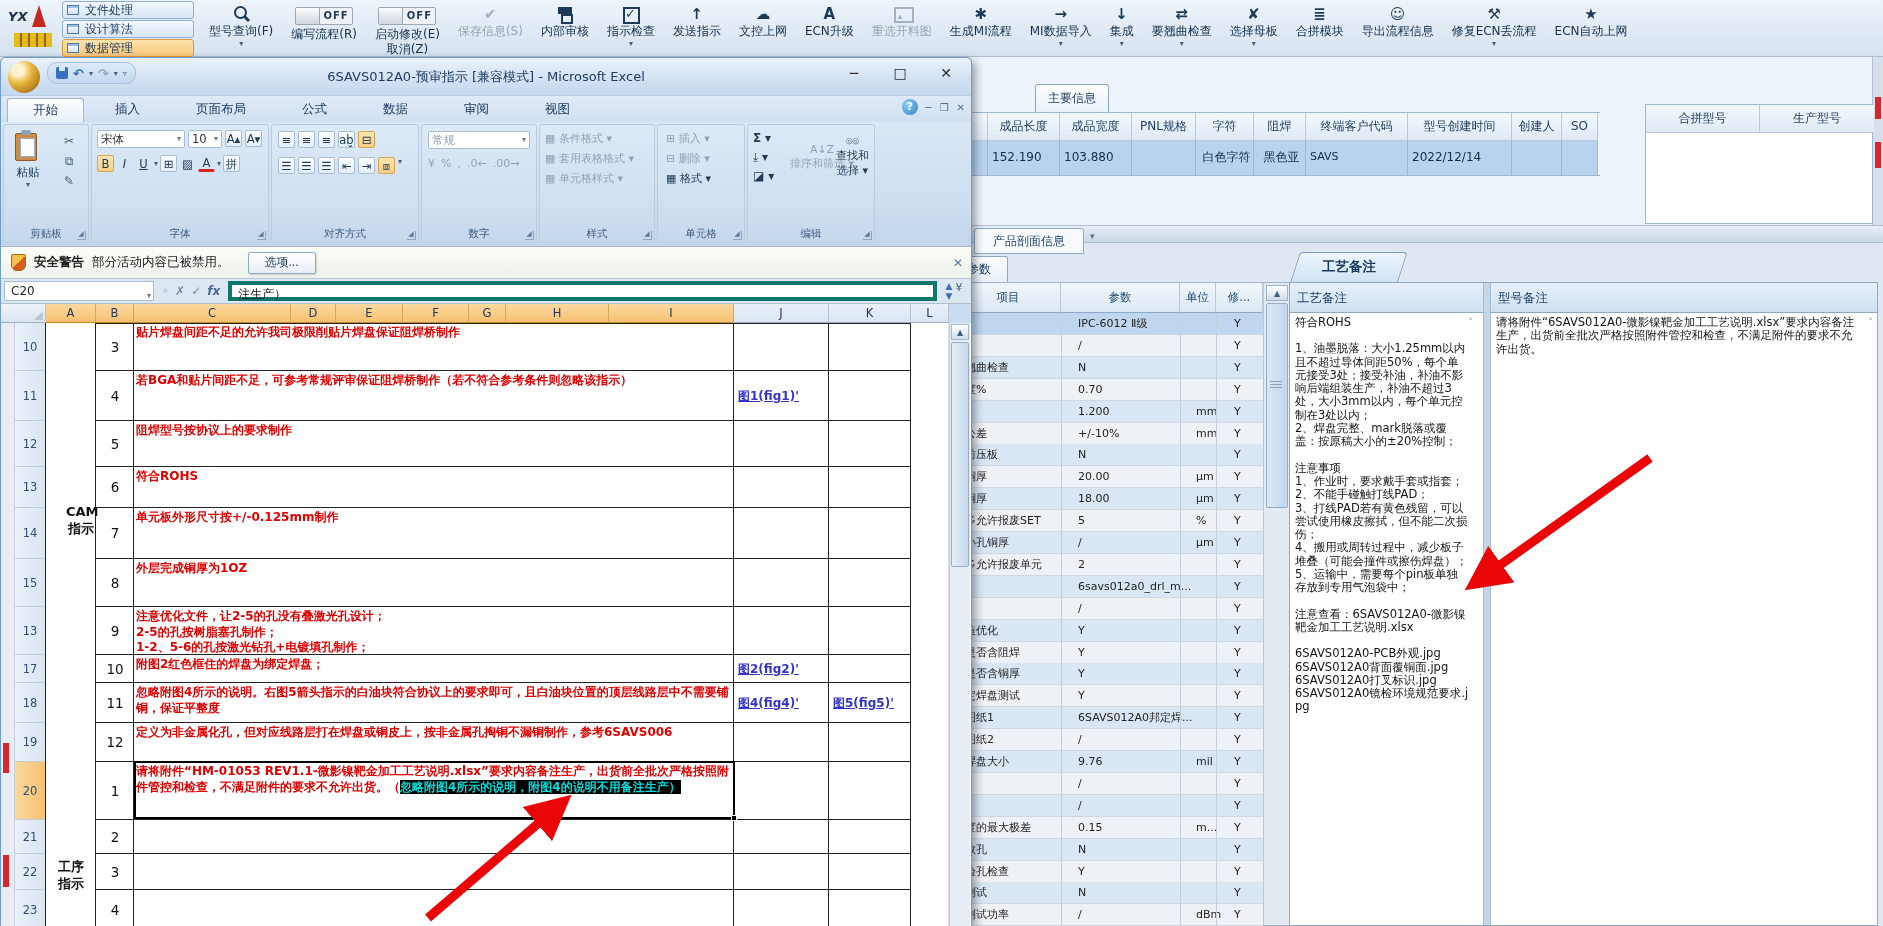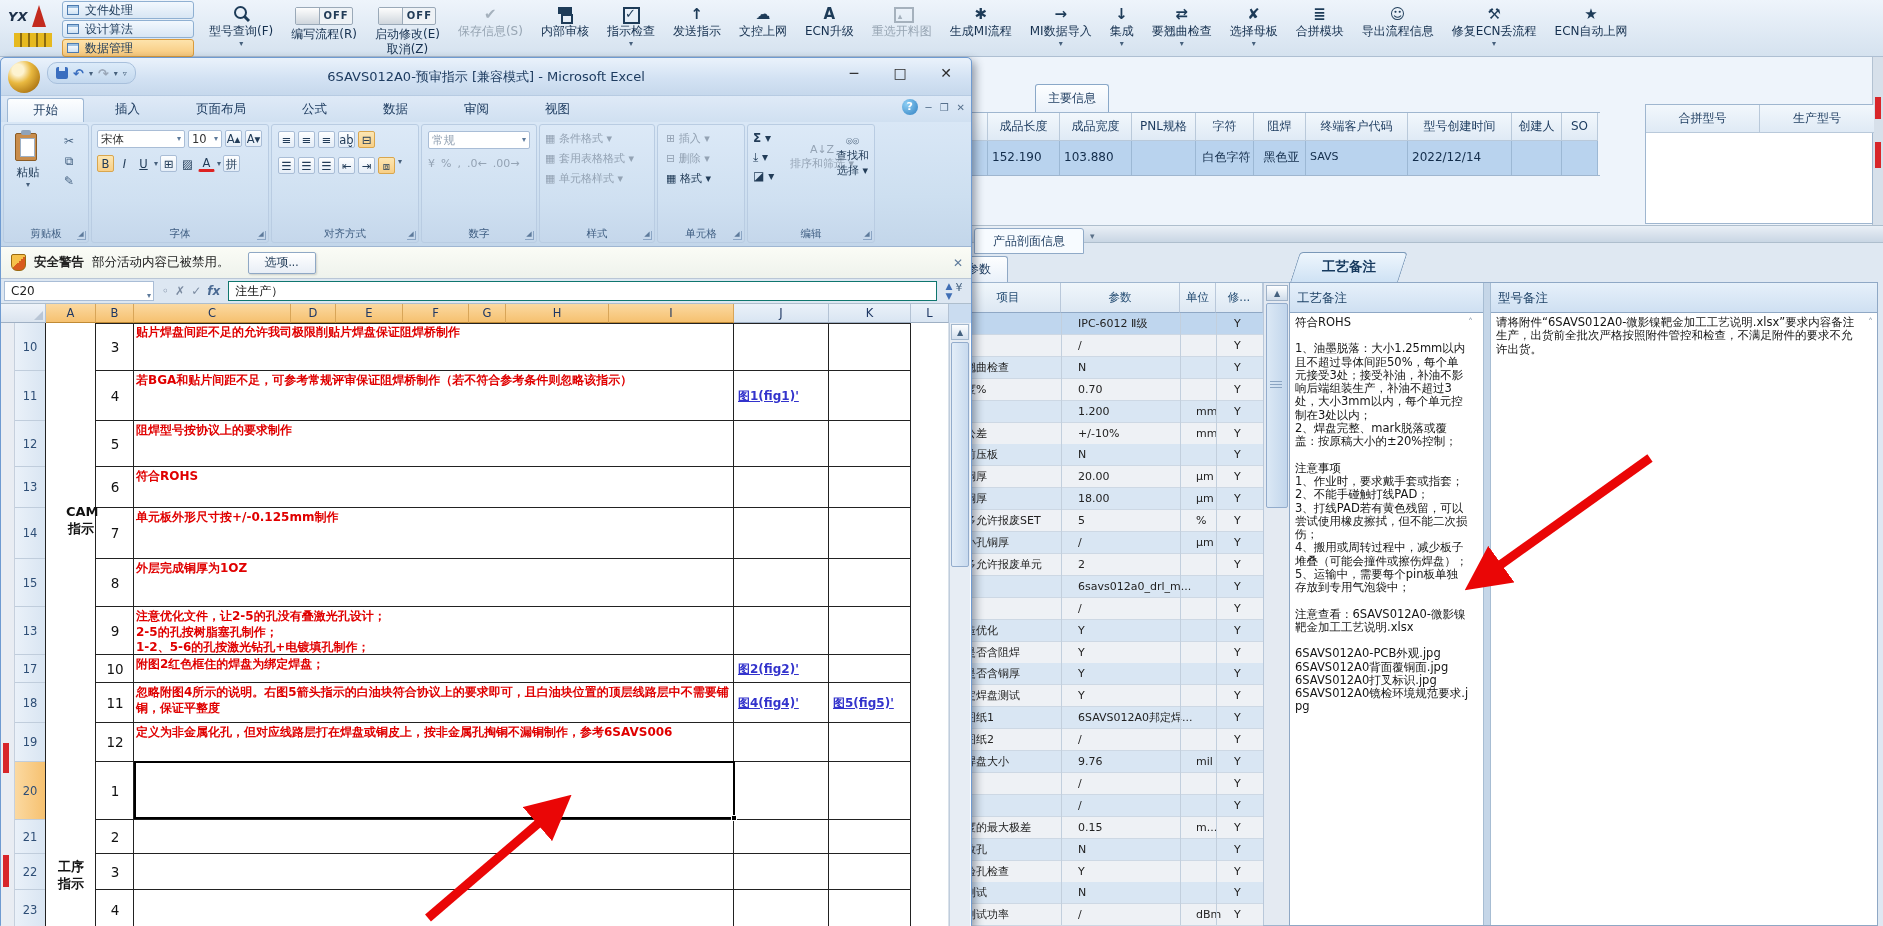--- a/index.html
+++ b/index.html
@@ -111,21 +111,21 @@
 #ew-secbar .sw{font-weight:bold;font-size:12.5px;color:#222;margin-right:8px}
 #ew-secbar .sm{font-size:12.5px;color:#222;margin-right:18px}
 #opt-btn{height:22px;padding:0 16px;background:linear-gradient(#fff,#e8eef6);border:1px solid #8fa8c5;border-radius:2px;font-size:12px;color:#223c58;box-shadow:1px 1px 2px rgba(0,0,0,.15);cursor:pointer}
 #sec-close{position:absolute;right:8px;font-size:12px;color:#5d7a9b;cursor:pointer}
 #ew-formula{position:absolute;left:0;top:221px;width:100%;height:25px;background:#dde7f2;border-bottom:1px solid #aebecd;display:flex;align-items:center}
 #name-box{width:150px;height:20px;margin-left:3px;background:#fff;border:1px solid #a9bdd6;font-size:12px;color:#222;line-height:18px;padding-left:6px;position:relative}
 #name-box .nv{position:absolute;right:2px;top:5px;font-size:8px;color:#5d7a9b}
 #fx-btns{display:flex;gap:6px;padding:0 8px;align-items:center}
 #fx-btns span{font-size:12px;color:#7a8aa0}
 #fx-btns .fx{font-style:italic;font-weight:bold;color:#4a6a93}
-#formula-val{flex:1;height:20px;background:#fff;border:1px solid #0f766e;font-size:12px;color:#111;line-height:18px;padding-left:6px}
+#formula-val{flex:1;height:20px;background:#fff;border:4px solid #0f766e;font-size:12px;color:#111;line-height:18px;padding-left:6px}
 #fb-right{width:34px;display:flex;justify-content:center;gap:3px}
 #fb-right span{font-size:9px;color:#3f6eb5}
 
 #sheet-hdrs{position:absolute;left:0;top:246px;width:970px;height:19px}
 #corner{position:absolute;left:0;top:0;width:45px;height:19px;background:linear-gradient(#eef3f9,#dbe4ef);border-right:1px solid #b3c2d4;border-bottom:1px solid #9fb0c4}
 #corner::after{content:"";position:absolute;right:2px;bottom:2px;border-left:9px solid transparent;border-bottom:9px solid #b9c6d6}
 .colh{position:absolute;top:0;height:19px;text-align:center;font-size:11.5px;color:#1f3864;line-height:18px;background:linear-gradient(#eaf1f9,#d9e5f2);border-right:1px solid #b3c2d4;border-bottom:1px solid #9fb0c4;cursor:pointer}
 .colh.sel{background:linear-gradient(#fbd9a1,#f6c170);border-right:1px solid #d8a558;border-bottom:1px solid #c08a35}
 #sheet{position:absolute;left:0;top:265px;width:970px;height:604px;background:#fff;overflow:hidden}
 #outline{position:absolute;left:0;top:0;width:14px;height:604px;background:#e9edf3;border-right:1px solid #c6d0dd}
@@ -730,20 +730,21 @@
         <div class="ctext" style="top: 360px; height: 40px;">忽略附图4所示的说明。右图5箭头指示的白油块符合协议上的要求即可，且白油块位置的顶层线路层中不需要铺铜，保证平整度</div>
         <a class="glink" style="left: 737px; top: 372px;">图4(fig4)'</a>
         <a class="glink" style="left: 832px; top: 372px;">图5(fig5)'</a>
         <div class="hline" style="top: 399px;"></div>
         <div class="rowh" style="top: 400px; height: 39px; line-height: 39px;">19</div>
         <div class="bnum" style="top: 400px; height: 39px; line-height: 39px;">12</div>
         <div class="ctext" style="top: 400px; height: 39px;">定义为非金属化孔，但对应线路层打在焊盘或铜皮上，按非金属孔掏铜不漏铜制作，参考6SAVS006</div>
         <div class="hline" style="top: 438px;"></div>
         <div class="rowh sel" style="top: 439px; height: 58px; line-height: 58px;">20</div>
         <div class="bnum" style="top: 439px; height: 58px; line-height: 58px;">1</div>
+        <div class="ctext" style="top: 439px; height: 58px;"><span>请将附件“HM-01053 REV1.1-微影镍靶金加工工艺说明.xlsx”要求内容备注生产，出货前全批次严格按照附件管控和检查，不满足附件的要求不允许出货。（</span><span class="hl">忽略附图4所示的说明，附图4的说明不用备注生产）</span></div>
         <div class="hline" style="top: 496px;"></div>
         <div class="rowh" style="top: 497px; height: 34px; line-height: 34px;">21</div>
         <div class="bnum" style="top: 497px; height: 34px; line-height: 34px;">2</div>
         <div class="ctext" style="top: 497px; height: 34px;"></div>
         <div class="hline" style="top: 530px;"></div>
         <div class="rowh" style="top: 531px; height: 36px; line-height: 36px;">22</div>
         <div class="bnum" style="top: 531px; height: 36px; line-height: 36px;">3</div>
         <div class="ctext" style="top: 531px; height: 36px;"></div>
         <div class="hline" style="top: 566px;"></div>
         <div class="rowh" style="top: 567px; height: 41px; line-height: 41px;">23</div>

